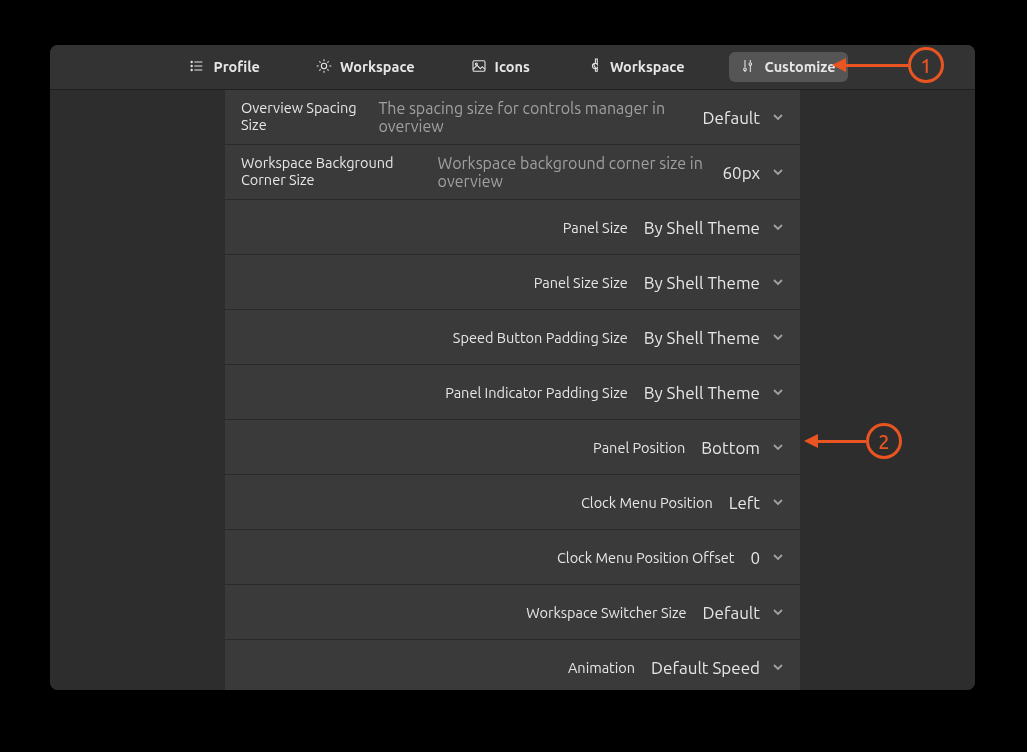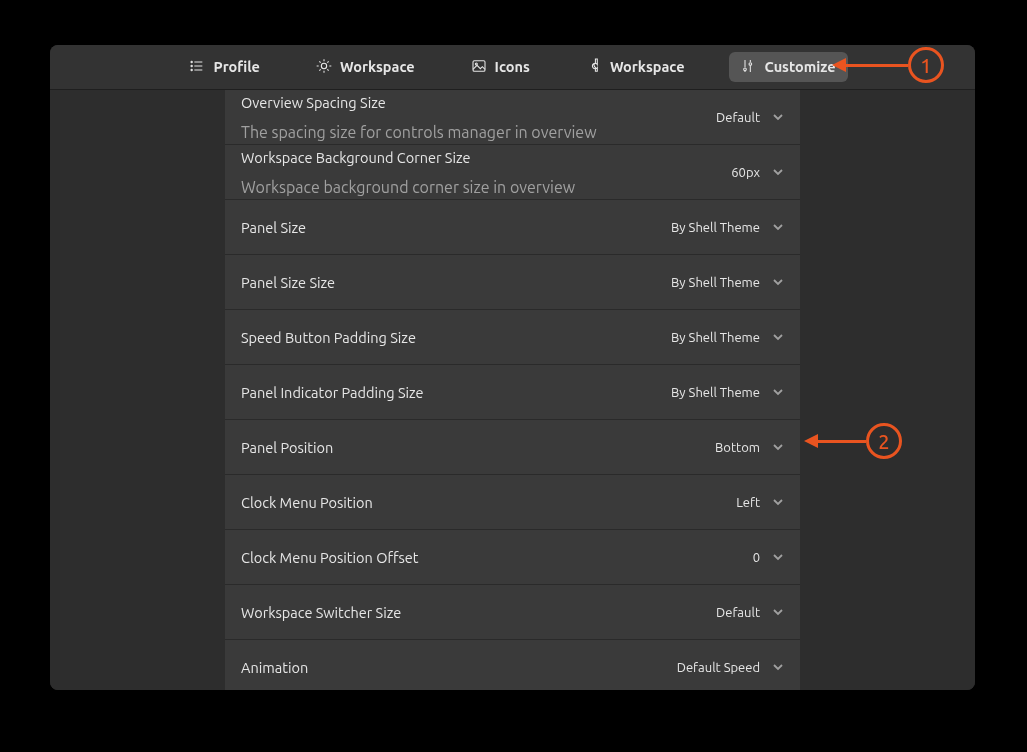--- a/index.html
+++ b/index.html
@@ -87,34 +87,34 @@
     display: flex;
     align-items: center;
     padding: 0 16px;
     border-bottom: 1px solid var(--divider);
     cursor: pointer;
   }
   .row.tall { min-height: 55px; padding-top: 8px; padding-bottom: 8px; }
   .row .title-col {
     flex: 1;
     display: flex;
-    flex-direction: column;
+    flex-direction: row;
     justify-content: flex-end;
     gap: 12px;
   }
   .row .title-col .title {
     font-size: 14.5px;
     color: var(--text-primary);
   }
   .row .title-col .desc {
     font-size: 16px;
     color: var(--text-secondary);
   }
   .row .value {
-    font-size: 13px;
+    font-size: 17px;
     color: var(--text-primary);
     margin-left: 16px;
     white-space: nowrap;
   }
   .row .chev {
     margin-left: 12px;
     display: flex;
     align-items: center;
   }
   .row .chev svg { width: 12px; height: 12px; stroke: var(--text-secondary); stroke-width: 1.8; fill: none; }

